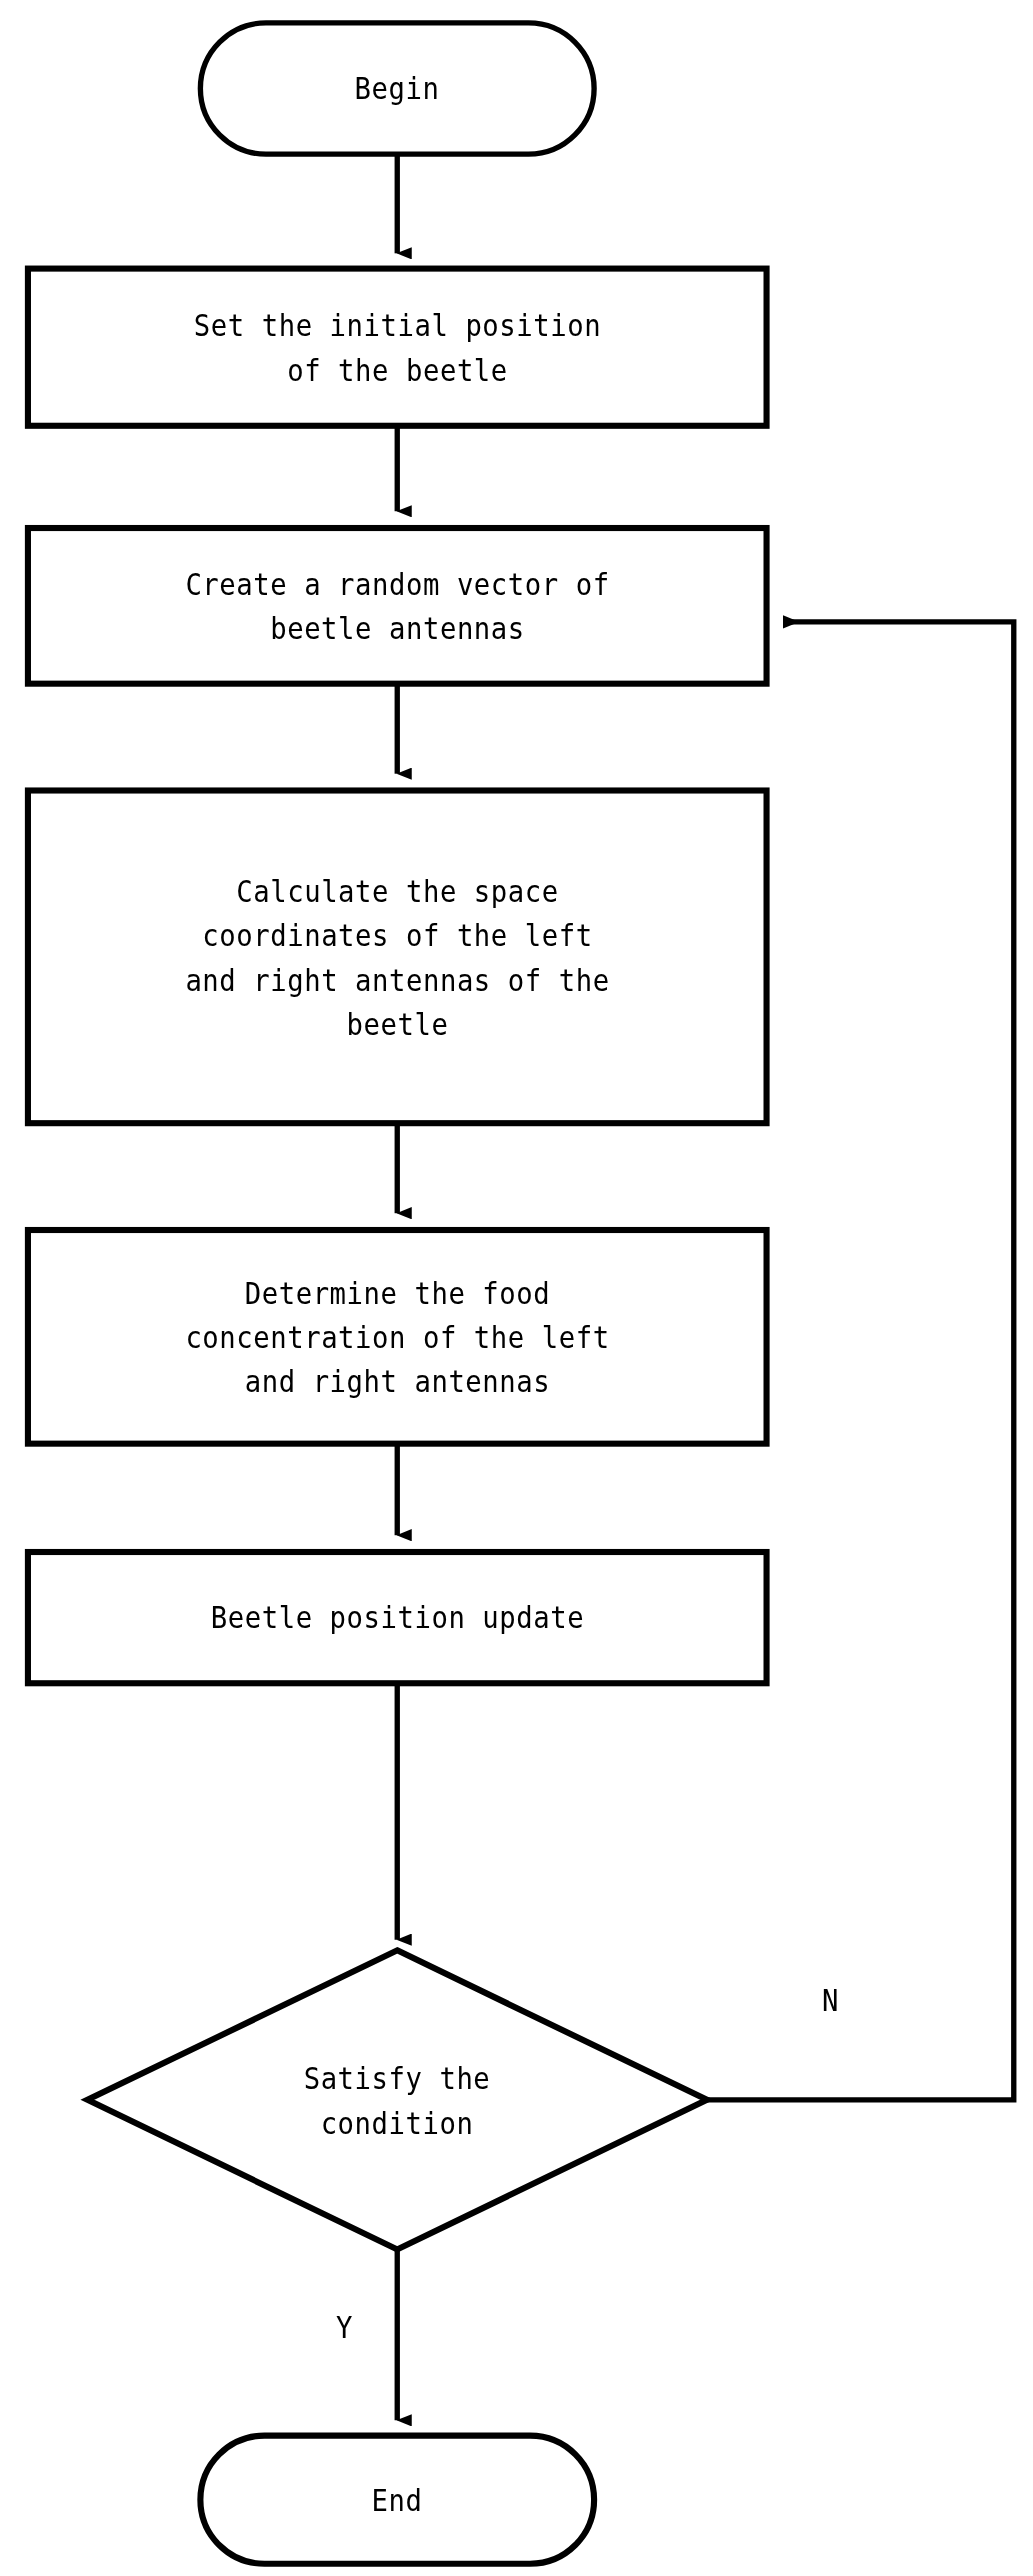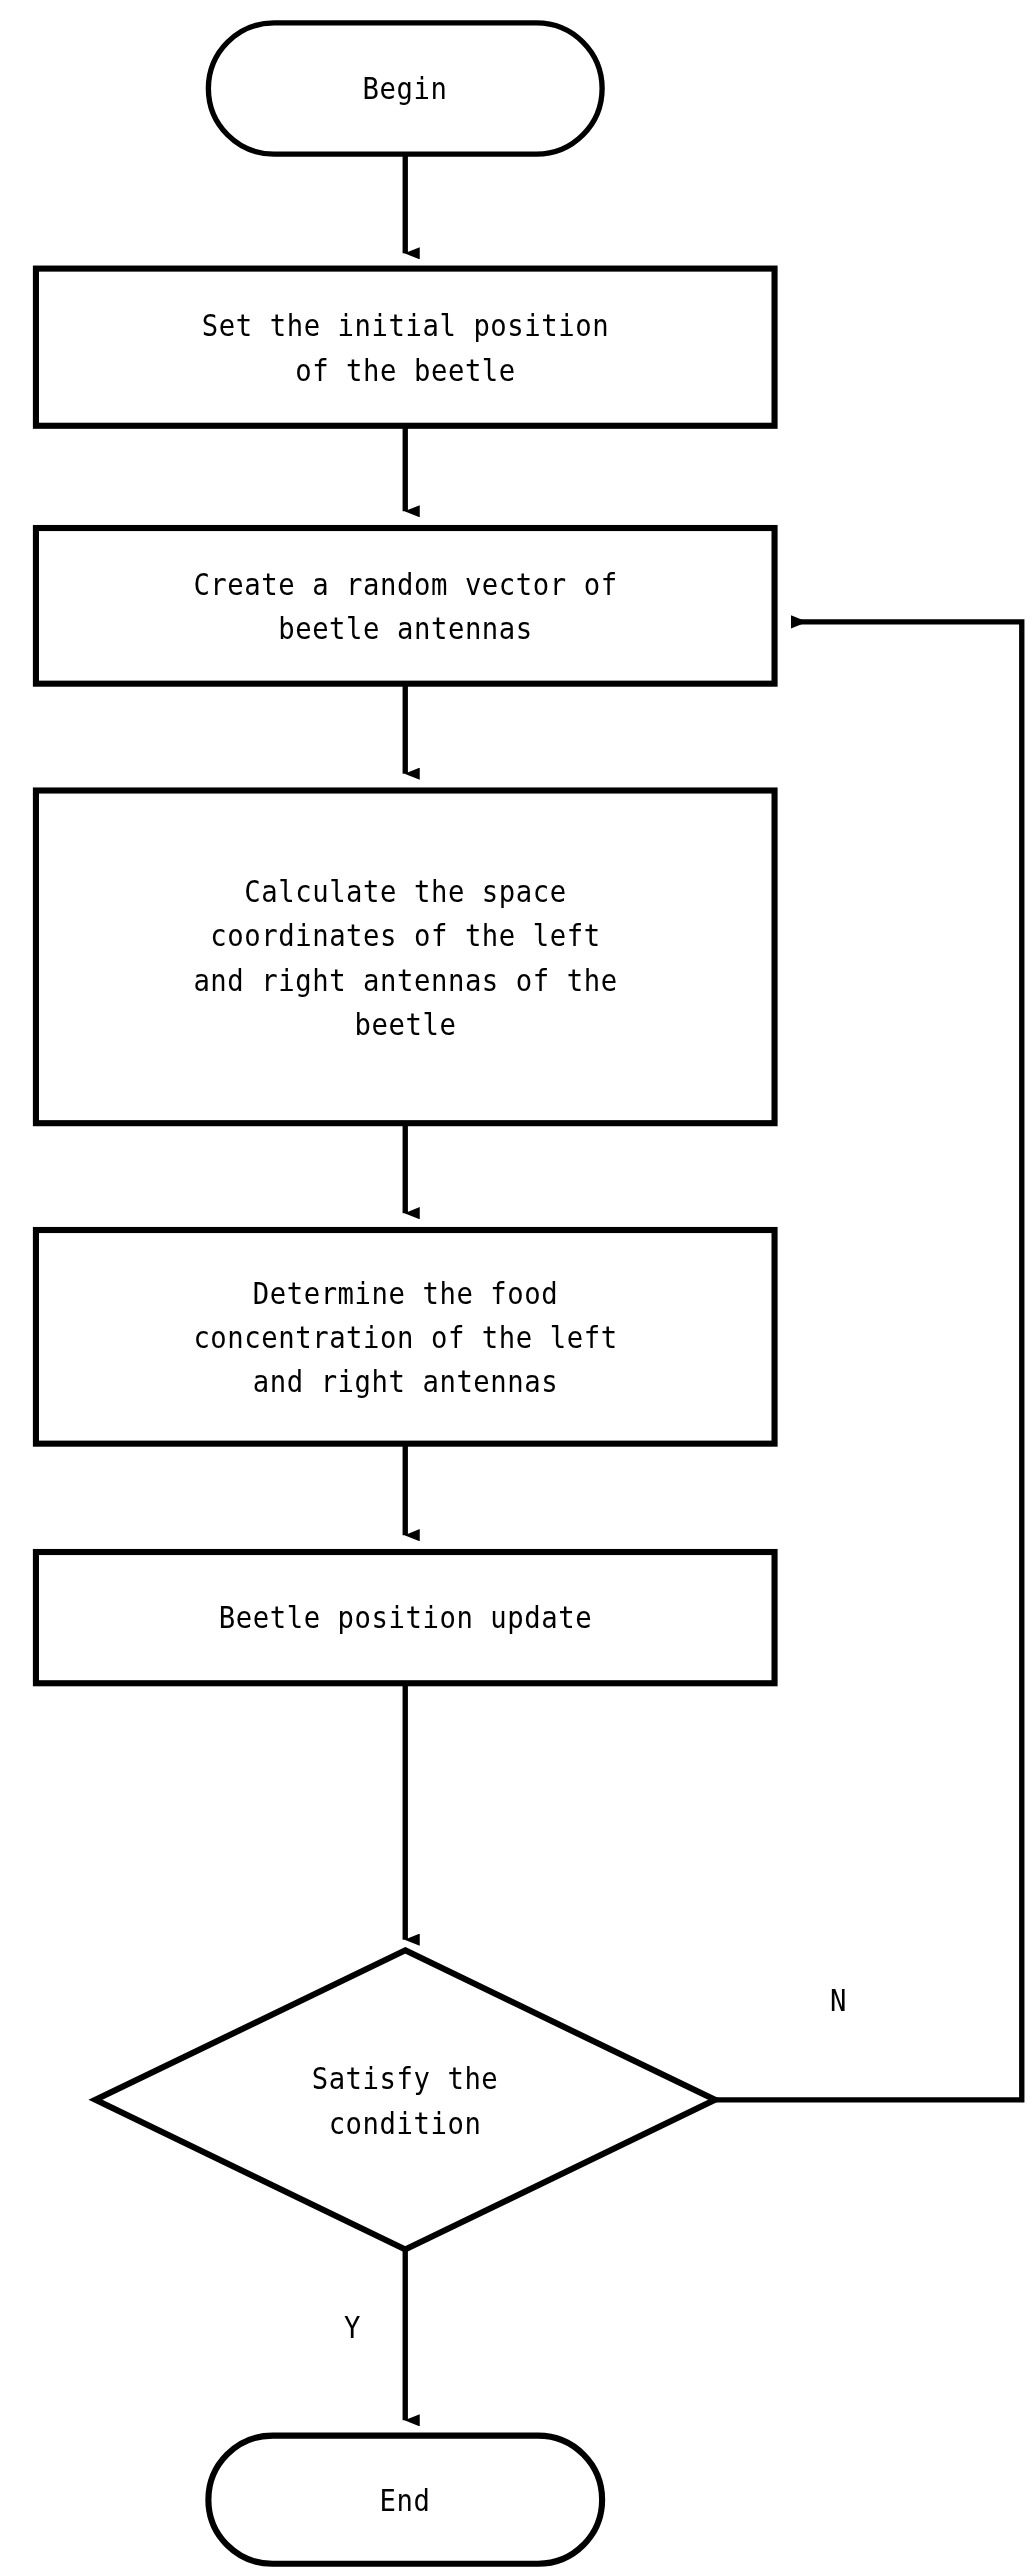--- a/index.html
+++ b/index.html
@@ -9,21 +9,21 @@
   }
   body {
     width: 1034px;
     height: 2576px;
     position: relative;
     font-family: "DejaVu Sans Mono", "Liberation Mono", monospace;
     overflow: hidden;
   }
   #flow-root {
     position: absolute;
-    left: 13px;
+    left: 5px;
     top: 0;
     width: 836px;
     height: 2576px;
   }
   svg.flow-canvas {
     position: absolute;
     left: 0;
     top: 0;
     width: 1034px;
     height: 2576px;

